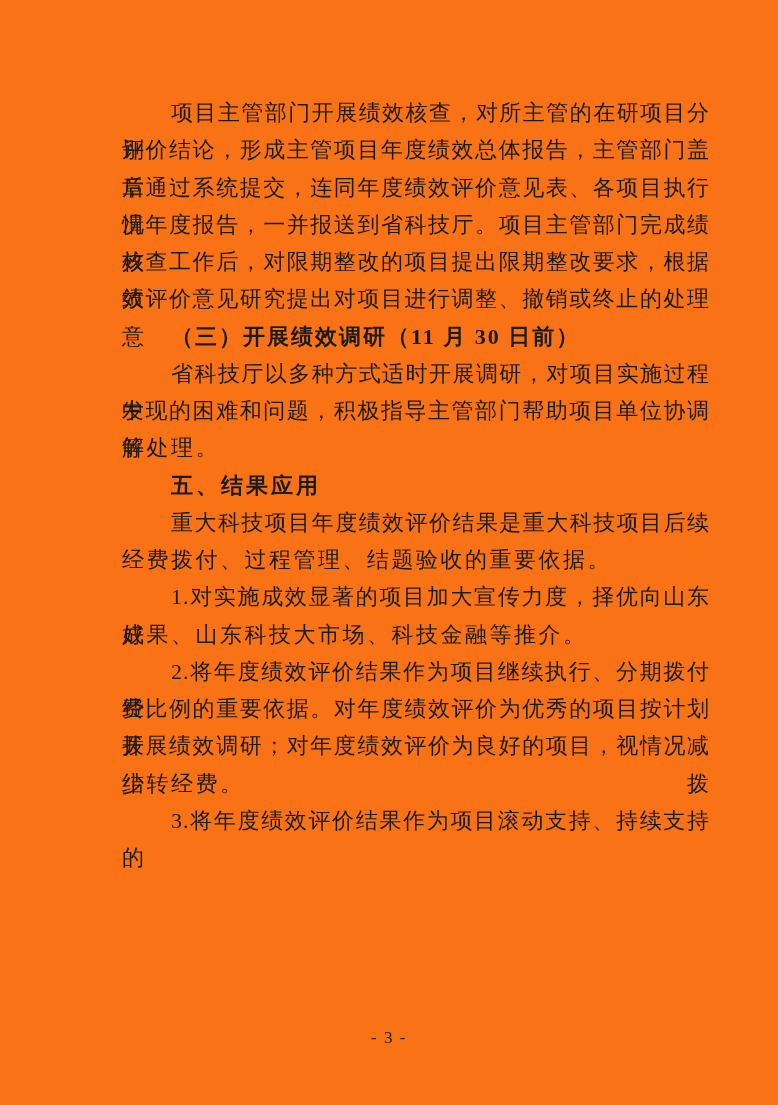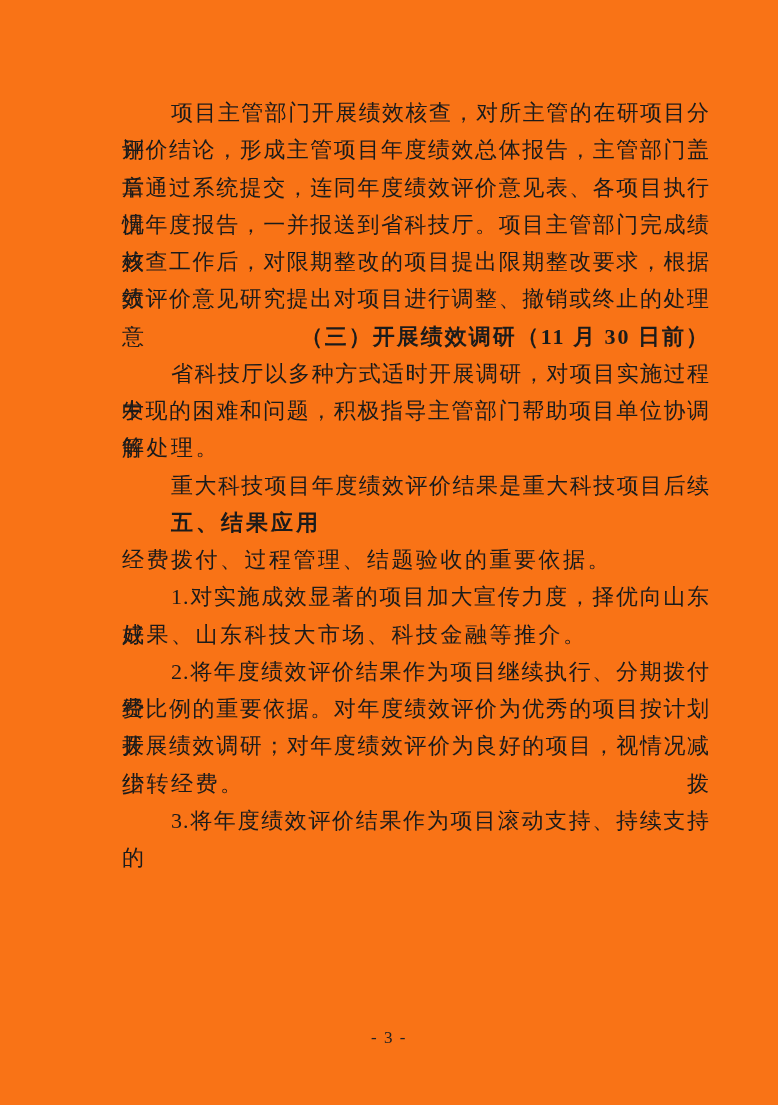--- a/index.html
+++ b/index.html
@@ -38,21 +38,20 @@
     text-align: justify;
     text-align-last: justify;
     text-justify: inter-character;
   }
   .line.indent {
     text-indent: 49px;
   }
   .line.h-kai {
     font-weight: bold;
     letter-spacing: 2px;
-    text-align: right;
   }
   .line.h-hei {
     font-weight: bold;
     font-family: "Liberation Sans", "DejaVu Sans", sans-serif;
     letter-spacing: 3px;
   }
   .footer {
     position: absolute;
     left: 0;
     right: 0;
@@ -74,22 +73,22 @@
     <div class="line indent j">项目主管部门开展绩效核查，对所主管的在研项目分别</div>
     <div class="line j">评价结论，形成主管项目年度绩效总体报告，主管部门盖章</div>
     <div class="line j">后通过系统提交，连同年度绩效评价意见表、各项目执行情</div>
     <div class="line j">况年度报告，一并报送到省科技厅。项目主管部门完成绩效</div>
     <div class="line j">核查工作后，对限期整改的项目提出限期整改要求，根据绩</div>
     <div class="line j">效评价意见研究提出对项目进行调整、撤销或终止的处理意</div>
     <div class="line indent h-kai">（三）开展绩效调研（11 月 30 日前）</div>
     <div class="line indent j">省科技厅以多种方式适时开展调研，对项目实施过程中</div>
     <div class="line j">发现的困难和问题，积极指导主管部门帮助项目单位协调解</div>
     <div class="line">等处理。</div>
+    <div class="line indent h-hei">五、结果应用</div>
     <div class="line indent j">重大科技项目年度绩效评价结果是重大科技项目后续</div>
-    <div class="line indent h-hei">五、结果应用</div>
     <div class="line">经费拨付、过程管理、结题验收的重要依据。</div>
     <div class="line indent j">1.对实施成效显著的项目加大宣传力度，择优向山东好</div>
     <div class="line">成果、山东科技大市场、科技金融等推介。</div>
     <div class="line indent j">2.将年度绩效评价结果作为项目继续执行、分期拨付经</div>
     <div class="line j">费比例的重要依据。对年度绩效评价为优秀的项目按计划拨</div>
     <div class="line j">开展绩效调研；对年度绩效评价为良好的项目，视情况减少拨</div>
     <div class="line">结转经费。</div>
     <div class="line indent j">3.将年度绩效评价结果作为项目滚动支持、持续支持的</div>
   </div>
   <div class="footer">

